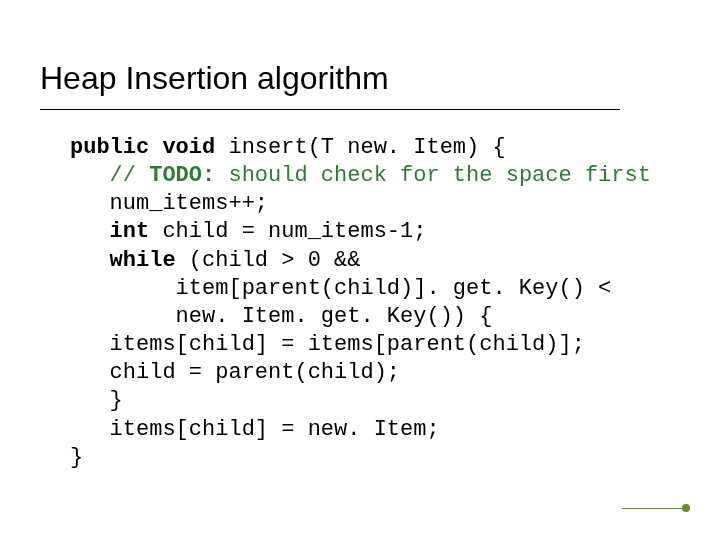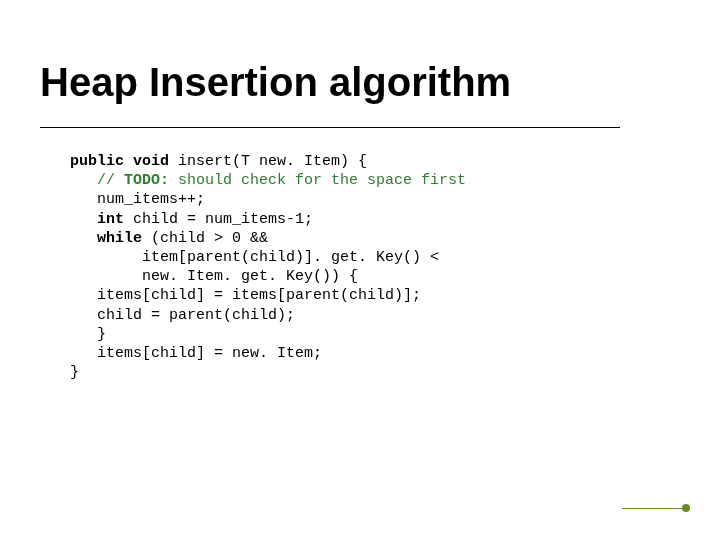--- a/index.html
+++ b/index.html
@@ -12,34 +12,34 @@
     color: #000;
   }
   .slide {
     position: relative;
     width: 720px;
     height: 540px;
     box-sizing: border-box;
     padding: 60px 40px 40px 40px;
   }
   .title {
-    font-size: 40px;
-    font-weight: bold;
+    font-size: 32px;
+    font-weight: normal;
     letter-spacing: 0px;
-    margin: 0 0 22px 0;
+    margin: 0 0 12px 0;
   }
   .title-rule {
     border: none;
     border-top: 1px solid #000;
     margin: 0 0 24px 0;
     width: 580px;
   }
   .code-block {
     font-family: "Courier New", Courier, monospace;
-    font-size: 15px;
+    font-size: 22px;
     line-height: 1.28;
     white-space: pre;
     margin-left: 30px;
     color: #000;
   }
   .kw { font-weight: bold; }
   .comment { color: #2e7d32; }
   .comment-bold { color: #2e7d32; font-weight: bold; }
   .tail-dot {
     position: absolute;

